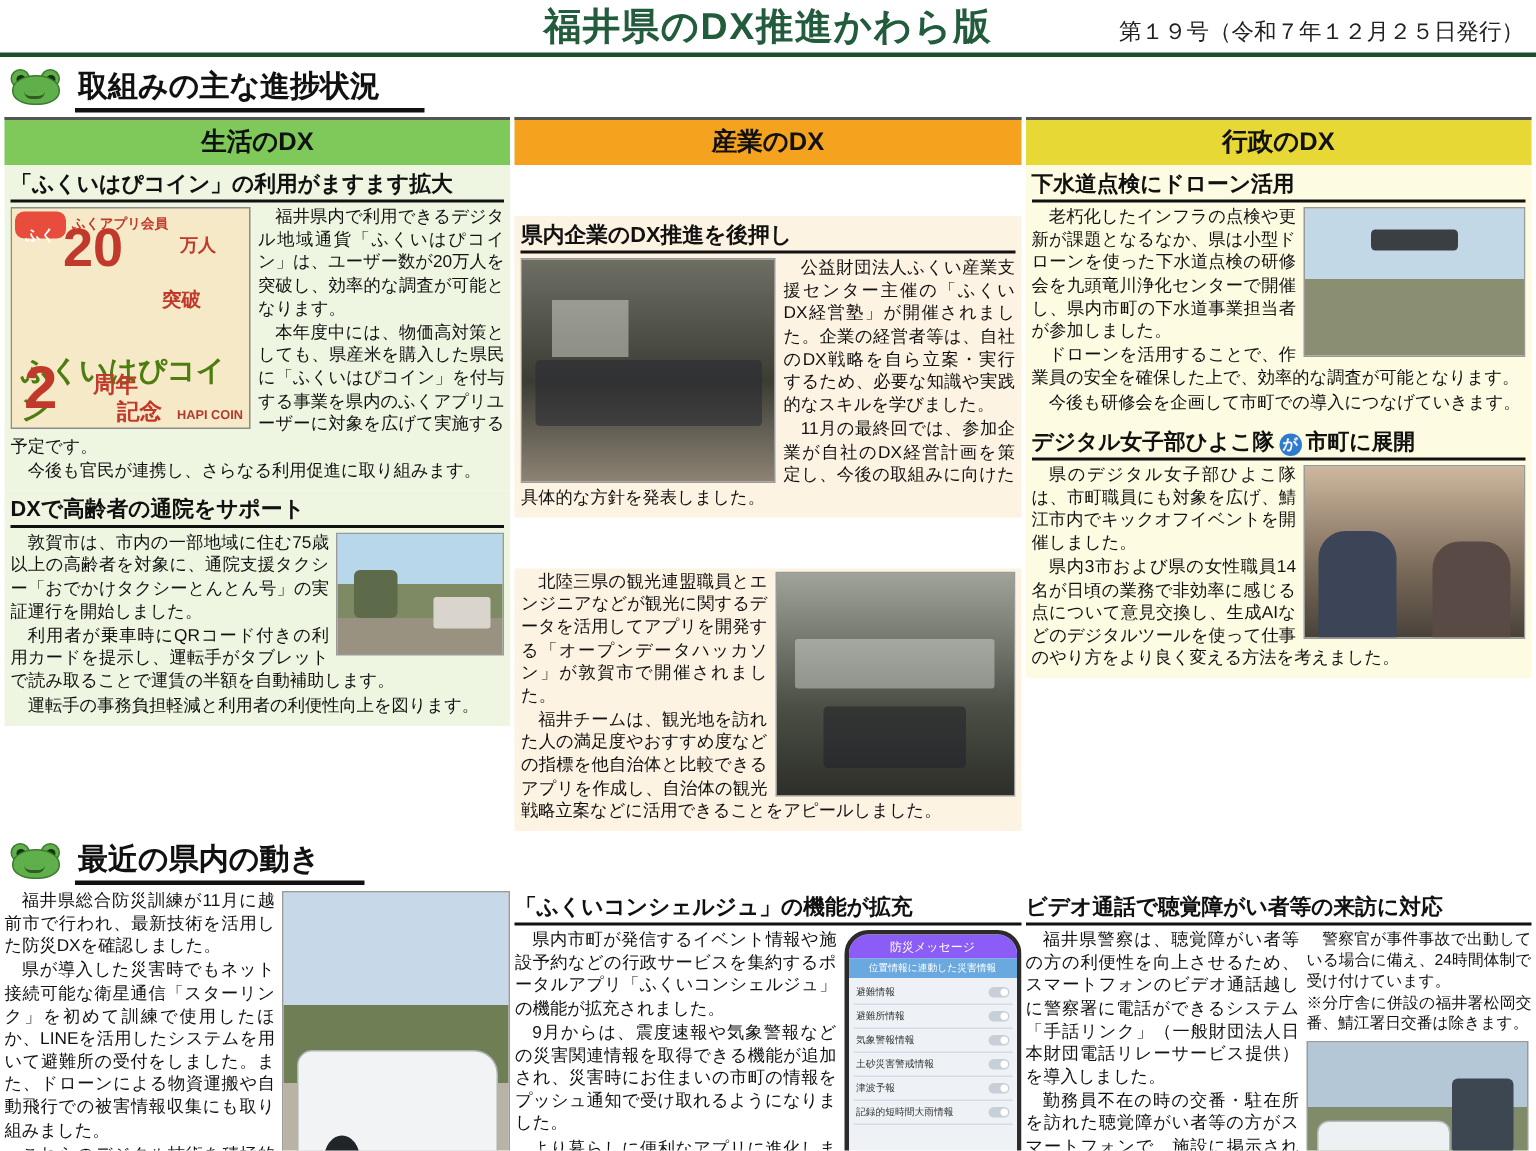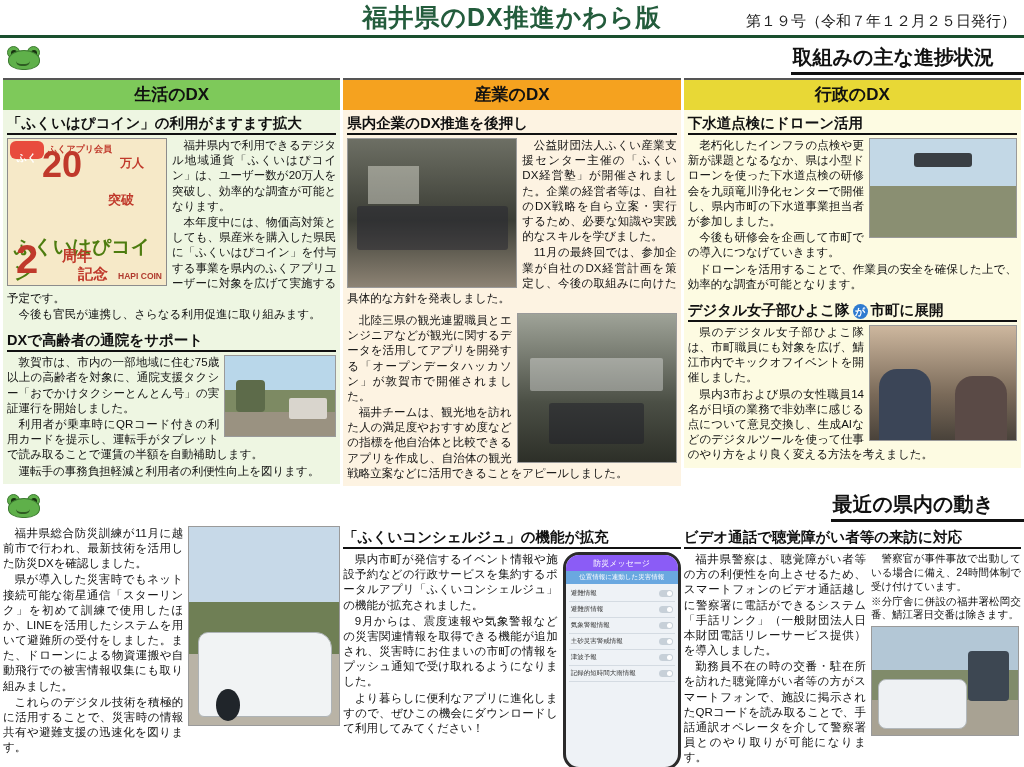--- a/index.html
+++ b/index.html
@@ -32,21 +32,20 @@
     bottom: 4px;
     font-size: 15px;
     color: #222;
   }
   
   .section-head {
     display: flex;
     align-items: center;
     height: 30px;
     margin: 6px 0 4px 4px;
-    justify-content: space-between;
   }
   .frog {
     width: 40px; height: 26px;
     position: relative;
     margin-right: 6px;
     flex: 0 0 auto;
   }
   .frog .body {
     position: absolute; left: 4px; top: 4px;
     width: 32px; height: 20px;
@@ -94,21 +93,21 @@
     color: #111;
     padding: 3px 0 4px;
     border-top: 2px solid #555;
   }
   .col-1 .col-head { background: #7ec95a; }
   .col-2 .col-head { background: #f5a21f; }
   .col-3 .col-head { background: #e8d836; }
   .col-body { }
   .block { padding: 2px 4px 4px; }
   .col-1 .block { background: #eef6e2; }
-  .col-2 .block { background: #fdf3e2; }
+  .col-2 .block { background: #fdf3e2; margin-top: 34px; }
   .col-3 .block { background: #fdfbe2; }
   .block-title {
     font-size: 14.5px; font-weight: bold; color: #111;
     border-bottom: 2px solid #111;
     display: block;
     margin: 2px 0 3px;
     padding-bottom: 1px;
     line-height: 1.25;
   }
   .block-title.inline-badge { display: flex; align-items: baseline; }
@@ -373,22 +372,22 @@
     <div class="col-head">行政のDX</div>
     <div class="col-body">
       <div class="block">
         <span class="block-title">下水道点検にドローン活用</span>
         <div class="flow">
           <div class="img-r">
             <div class="photo ph-drone" style="width:148px;height:100px;"></div>
           </div>
           <div class="ptxt">
             <p>老朽化したインフラの点検や更新が課題となるなか、県は小型ドローンを使った下水道点検の研修会を九頭竜川浄化センターで開催し、県内市町の下水道事業担当者が参加しました。</p>
+            <p>ドローンを活用することで、作業員の安全を確保した上で、効率的な調査が可能となります。</p>
             <p>今後も研修会を企画して市町での導入につなげていきます。</p>
-            <p>ドローンを活用することで、作業員の安全を確保した上で、効率的な調査が可能となります。</p>
           </div>
         </div>
       </div>
 
       <div class="block">
         <span class="block-title inline-badge">
           <span>デジタル女子部ひよこ隊</span>
           <span class="badge-icon">が</span>
           <span>市町に展開</span>
         </span>

